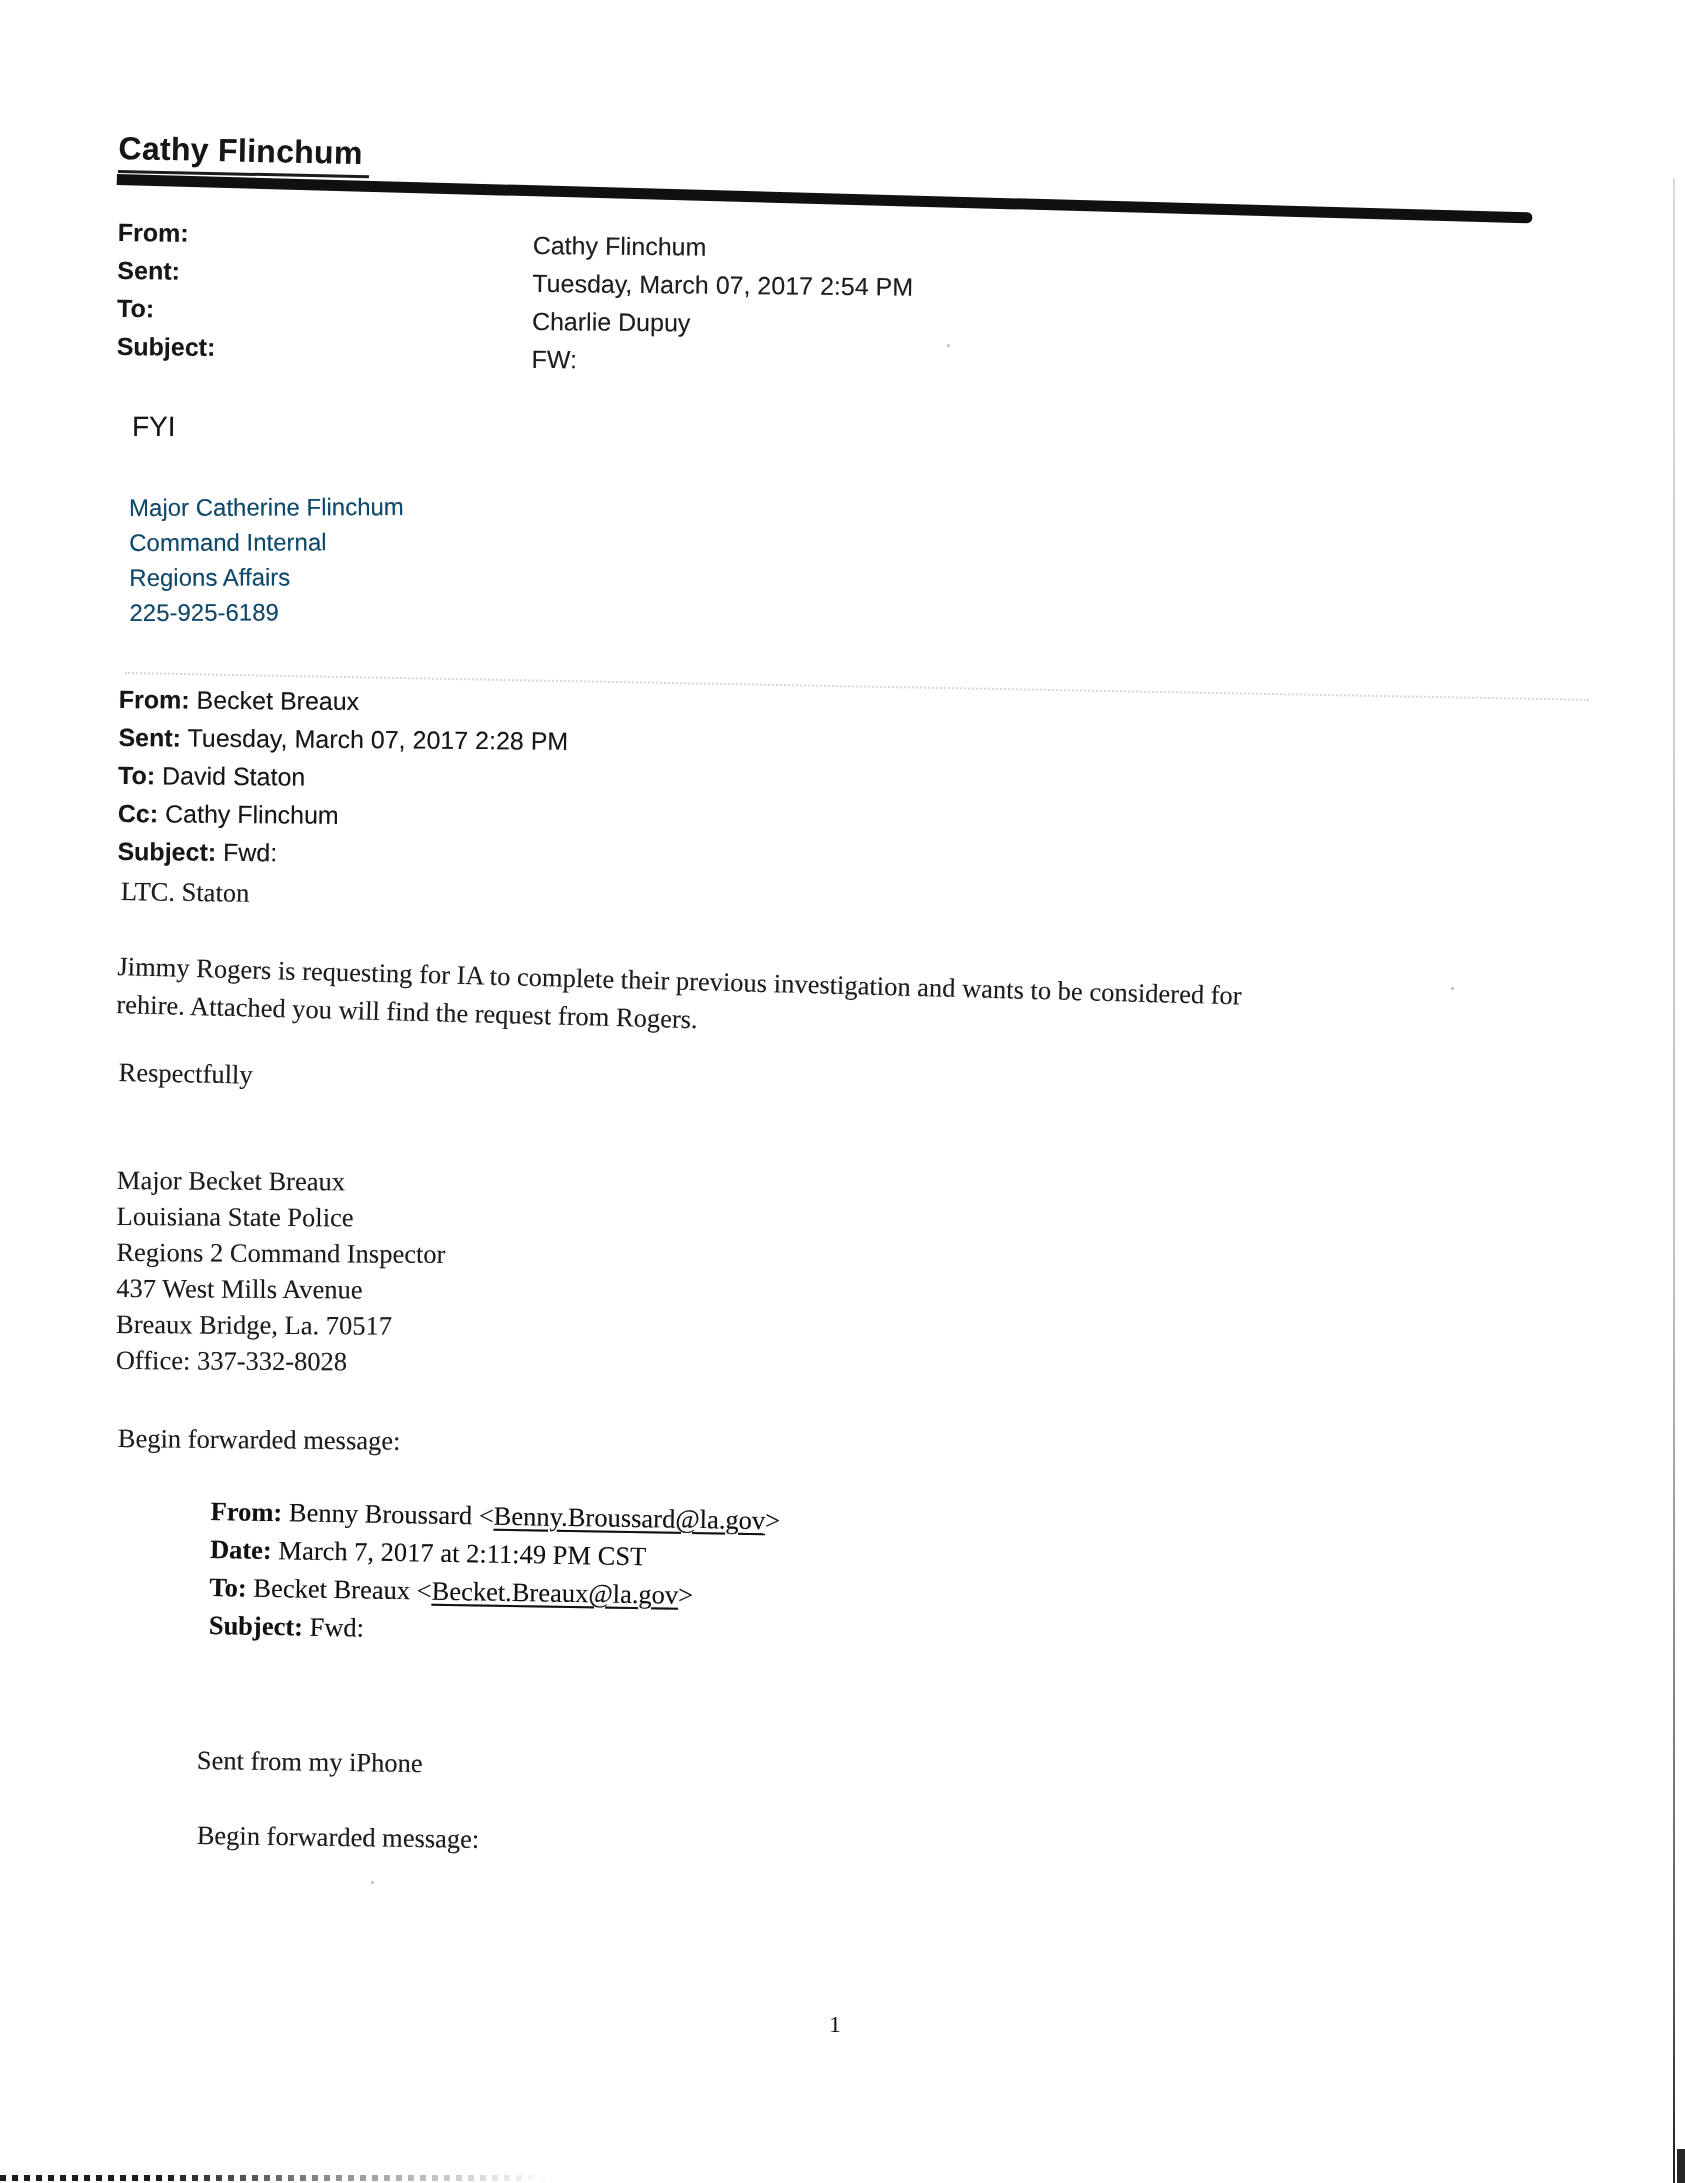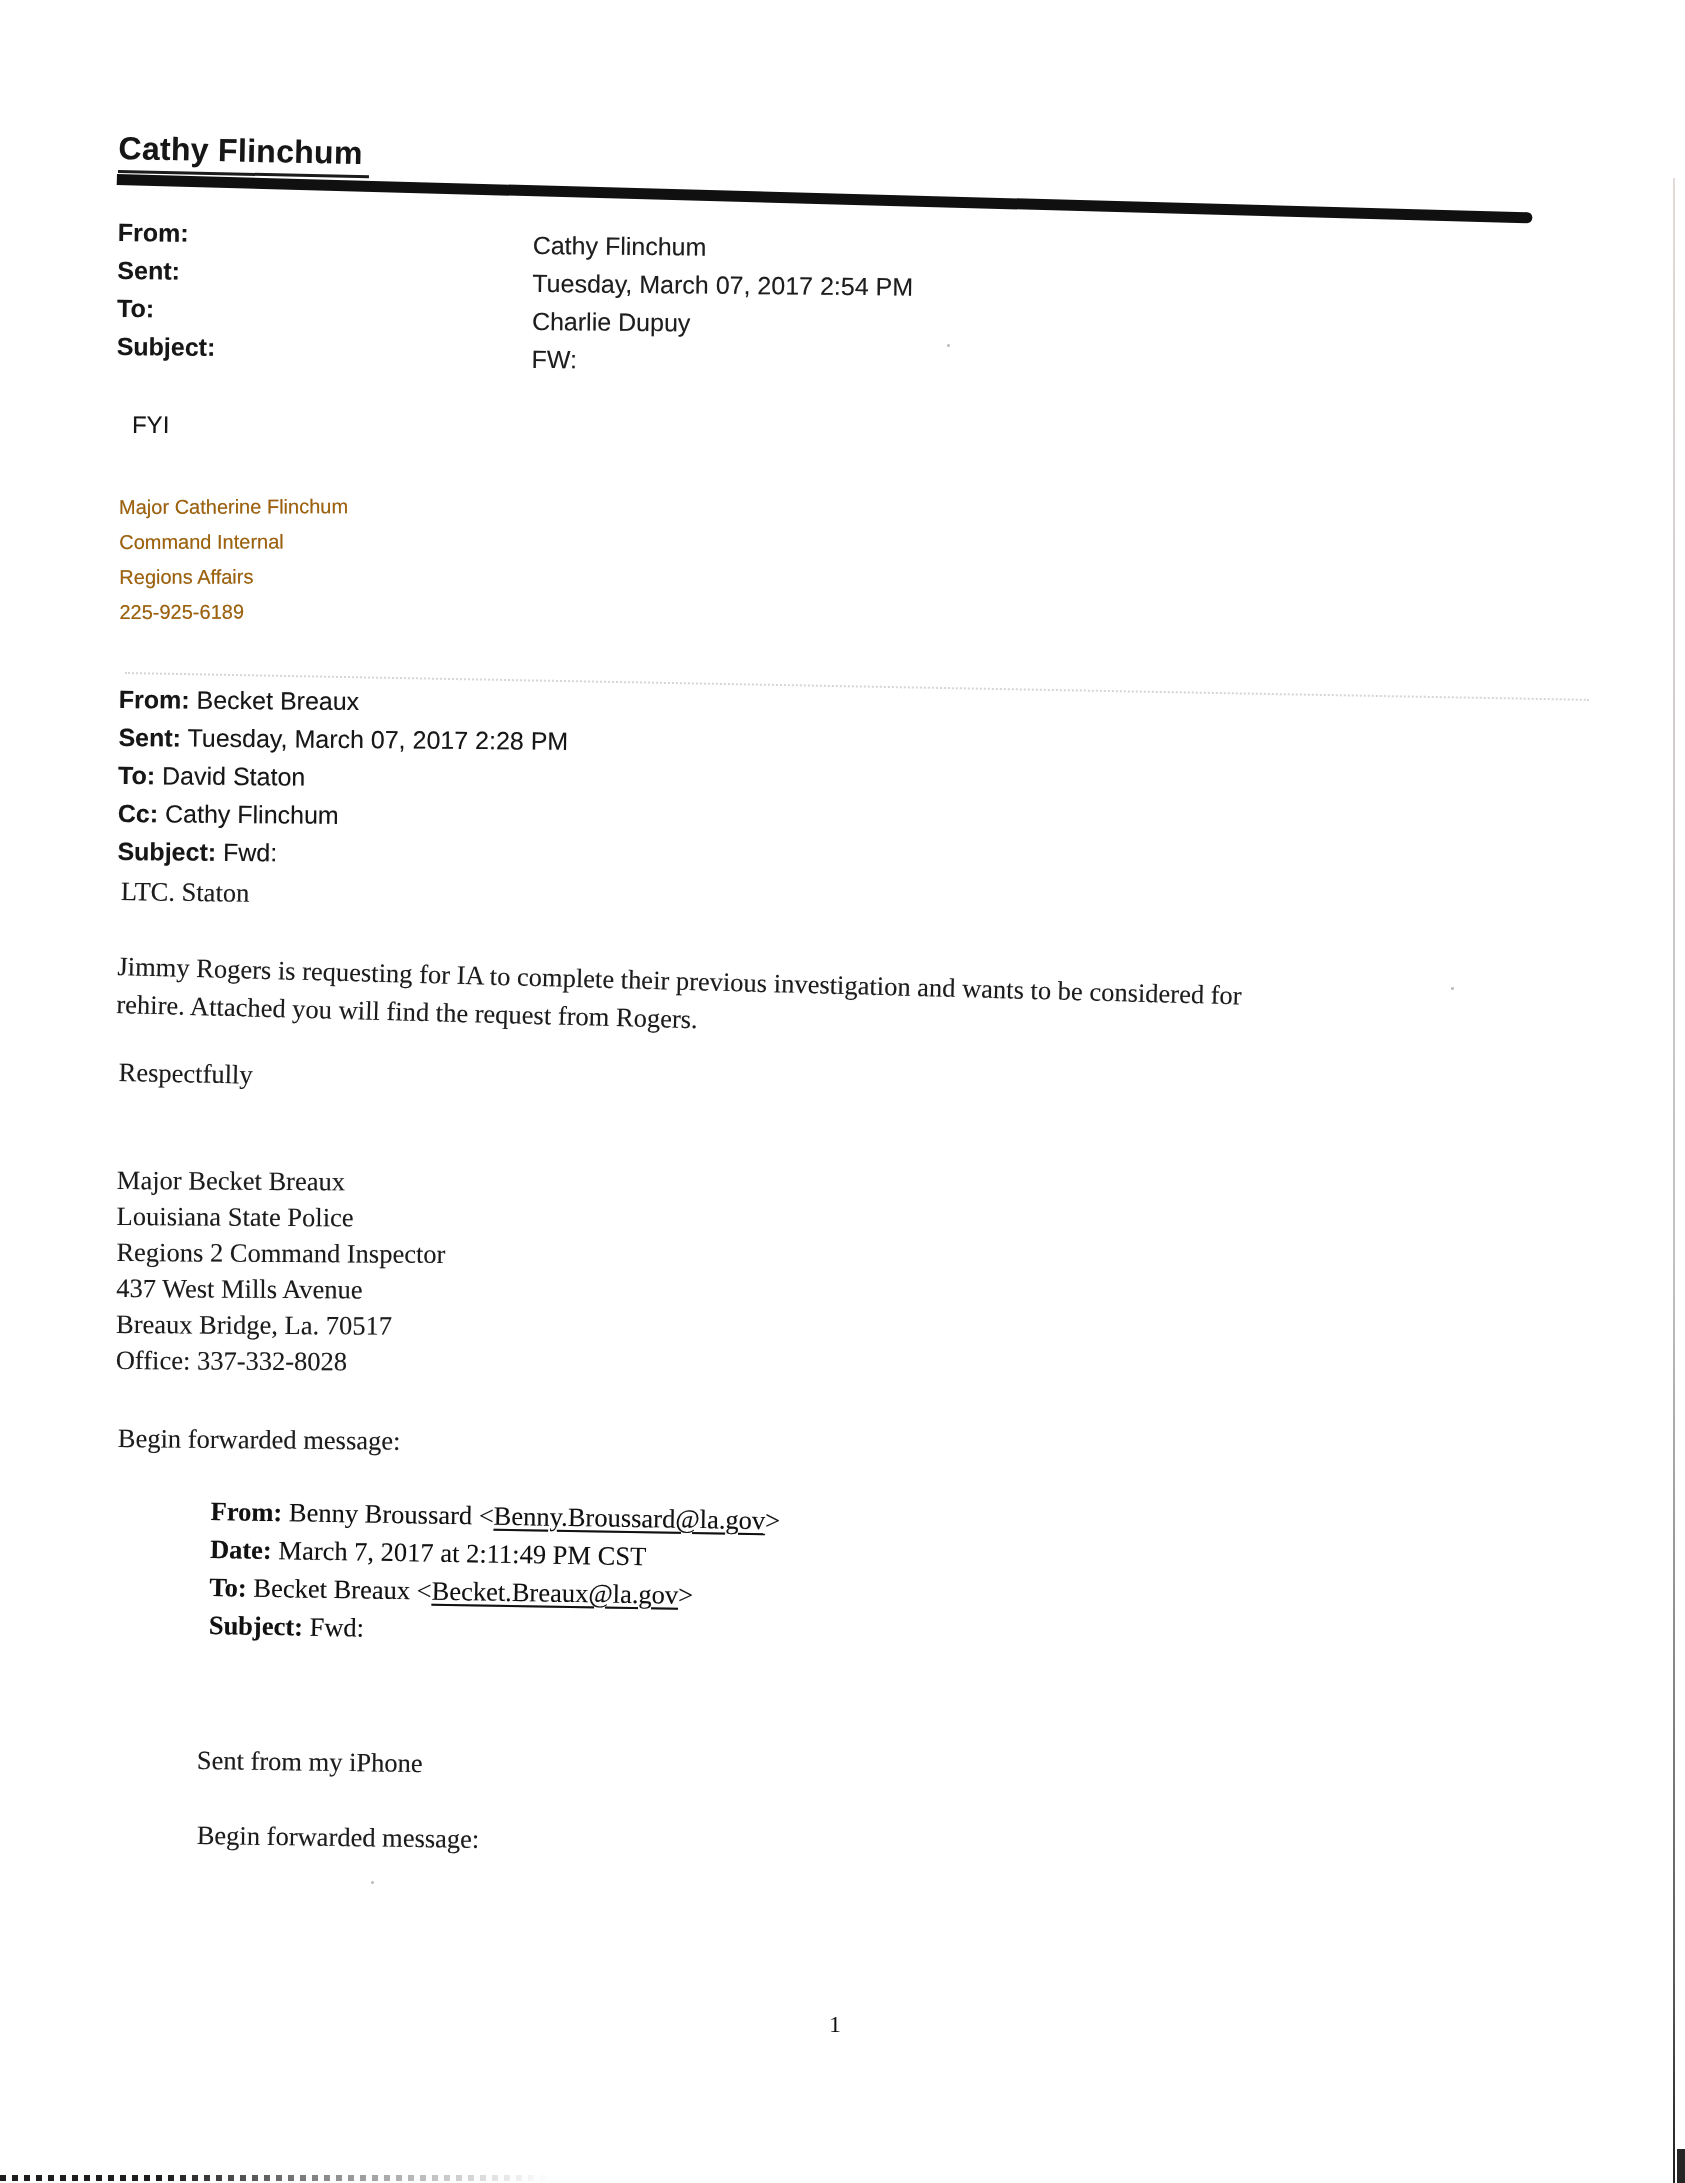--- a/index.html
+++ b/index.html
@@ -30,27 +30,27 @@
   .header1 {
     position:absolute; left:118px; top:213px;
     font-size:25px; line-height:38px;
     transform:rotate(0.55deg); transform-origin:left top;
   }
   .header1 .row { white-space:nowrap; }
   .header1 .lbl { display:inline-block; width:415px; font-weight:bold; }
   .header1 .val { position:relative; top:8.6px; color:#1d1d1d; }
 
   .note-fyi {
-    position:absolute; left:132px; top:411px; font-size:24px;
+    position:absolute; left:132px; top:411px; font-size:28px;
     transform:rotate(0.3deg);
   }
 
   .signature1 {
-    position:absolute; left:119px; top:490px;
-    font-size:20px; line-height:35px; color:#a16207;
+    position:absolute; left:129px; top:490px;
+    font-size:24px; line-height:35px; color:#0c4a6e;
     transform:rotate(-0.2deg); transform-origin:left top;
   }
 
   
   .faint-divider {
     position:absolute; left:125px; top:672px; width:1464px; height:0;
     border-top:2.6px dotted rgba(110,105,100,0.28);
     transform:rotate(1.05deg); transform-origin:left top;
   }
 

